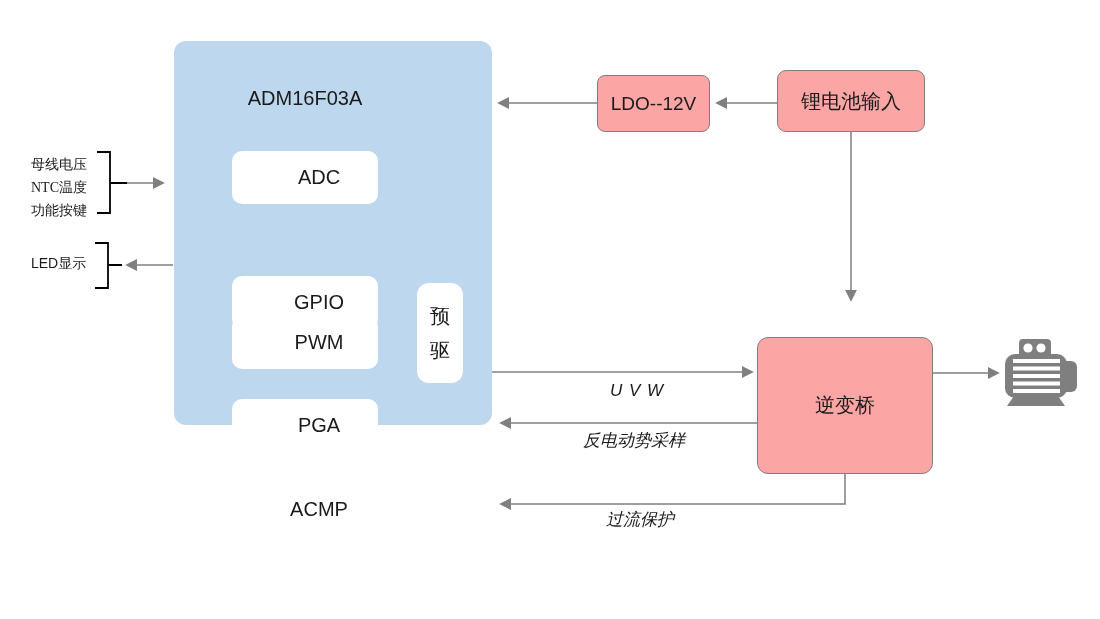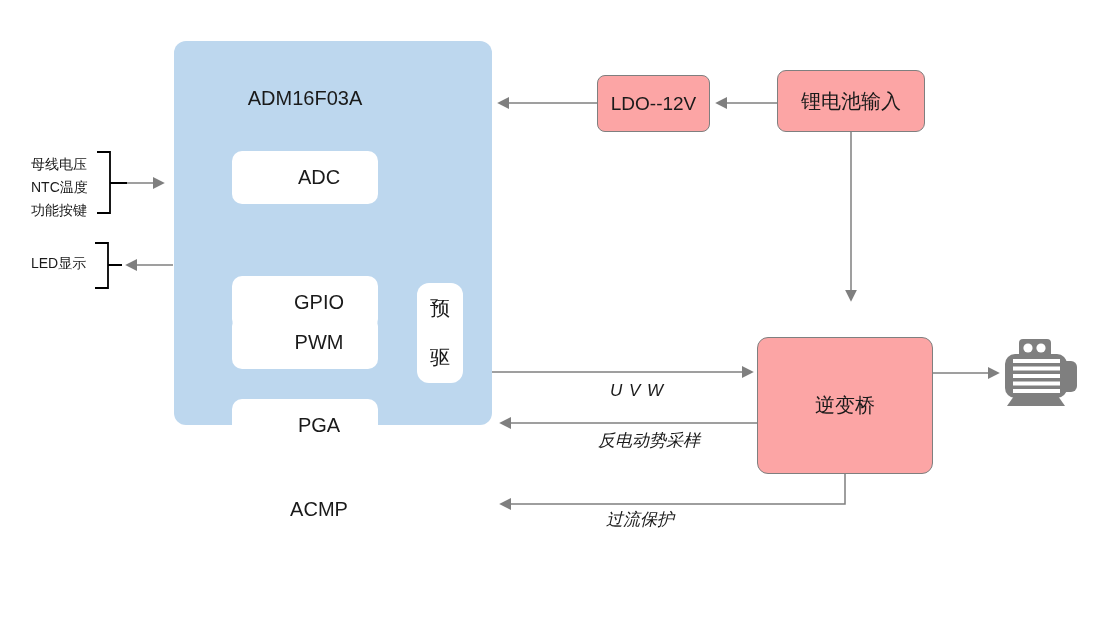--- a/index.html
+++ b/index.html
@@ -46,47 +46,47 @@
   }
   .block.adc {top:110px;}
   .block.gpio{top:192px;margin-top:43px;}
   .block.pwm {top:275px;}
   .block.pga {top:358px;}
   .block.acmp{top:442px;}
   .predriver{
     position:absolute;left:243px;top:242px;width:46px;height:100px;
     background:var(--block-fill);border-radius:12px;
     display:flex;align-items:center;justify-content:center;text-align:center;
-    font-size:20px;line-height:49px;color:var(--text);
+    font-size:20px;line-height:34px;color:var(--text);
     word-break:break-all;padding:0 12px;
   }
   
   .obox{
     position:absolute;background:#fca5a5;border:1.5px solid var(--border);
     display:flex;align-items:center;justify-content:center;
     color:var(--text);
   }
   .ldo     {left:597px;top:75px; width:113px;height:57px; border-radius:8px; font-size:19px;}
   .battery {left:777px;top:70px; width:148px;height:62px; border-radius:9px; font-size:20px;}
   .inverter{left:757px;top:305px;width:176px;height:137px;border-radius:11px;font-size:20px;margin-top:32px;}
   
   .io-lines{
     position:absolute;left:31px;top:153px;
-    font-size:14px;line-height:23px;color:var(--text);
+    font-size:14px;line-height:23px;color:var(--text);font-family:Liberation Serif, serif;
   }
   .led-label{
     position:absolute;left:31px;top:255px;
     font-size:14px;color:var(--text);
   }
   
   .edge-label{
     position:absolute;text-align:center;font-size:17px;color:var(--text);font-style:italic;
   }
   .lbl-uvw {left:557px;top:381px;width:160px;letter-spacing:1px;}
-  .lbl-bemf{left:549px;top:429px;width:200px;}
+  .lbl-bemf{left:534px;top:429px;width:200px;}
   .lbl-ocp {left:540px;top:508px;width:200px;}
   
   .motor{position:absolute;left:1002px;top:334px;width:80px;height:76px;}
   .motor .solid{fill:var(--icon);}
   .motor .hole{fill:#fff;}
 </style>
 </head>
 <body>
 
 <div class="canvas">

